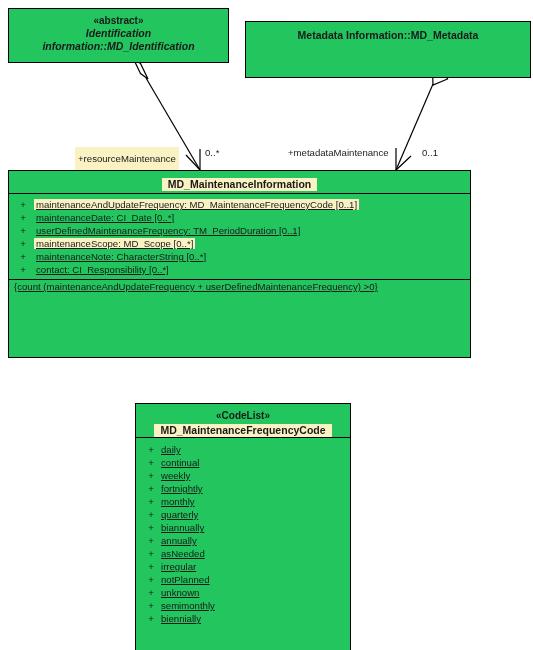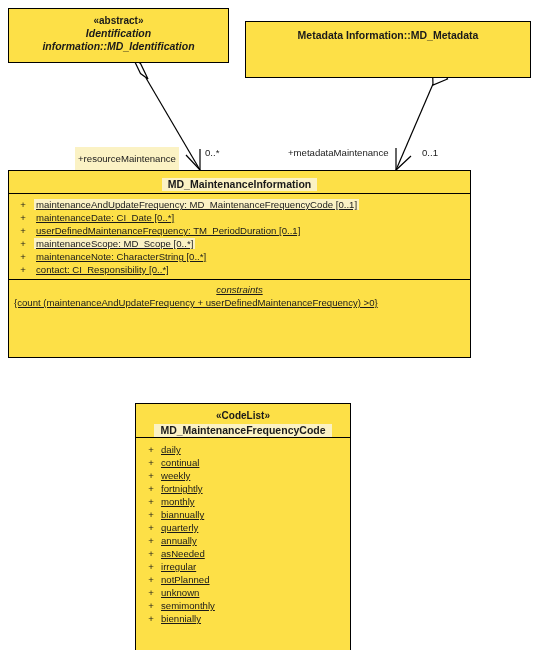--- a/index.html
+++ b/index.html
@@ -22,21 +22,21 @@
   }
   svg.edges {
     position: absolute;
     left: 0; top: 0;
     width: 533px; height: 650px;
     pointer-events: none;
   }
   .uml-box {
     position: absolute;
     border: 1.3px solid #000000;
-    background: #fde047;
+    background: #22c55e;
   }
   .box-header {
     text-align: center;
     padding-top: 5px;
     line-height: 13px;
   }
   .stereotype {
     font-size: 10px;
     font-weight: bold;
     display: block;
@@ -173,21 +173,20 @@
       </span>
       <span class="attr-row">
         <span class="plus">+</span><span class="hlwrap">maintenanceNote: CharacterString [0..*]</span>
       </span>
       <span class="attr-row">
         <span class="plus">+</span><span class="hlwrap">contact: CI_Responsibility [0..*]</span>
       </span>
     </div>
 
     <div class="divider">
-      <div class="constraints-title">constraints</div>
       <div class="constraints-body">{count (maintenanceAndUpdateFrequency + userDefinedMaintenanceFrequency) &gt;0}</div>
     </div>
   </div>
 
   <div class="uml-box" id="box-codelist">
 
     <div class="box-header">
       <span class="stereotype">«CodeList»</span>
       <span class="class-name hl">MD_MaintenanceFrequencyCode</span>
     </div>
@@ -202,26 +201,26 @@
       <span class="attr-row">
         <span class="plus">+</span><span>weekly</span>
       </span>
       <span class="attr-row">
         <span class="plus">+</span><span>fortnightly</span>
       </span>
       <span class="attr-row">
         <span class="plus">+</span><span>monthly</span>
       </span>
       <span class="attr-row">
+        <span class="plus">+</span><span>quarterly</span>
+      </span>
+      <span class="attr-row">
         <span class="plus">+</span><span>biannually</span>
       </span>
       <span class="attr-row">
-        <span class="plus">+</span><span>quarterly</span>
-      </span>
-      <span class="attr-row">
         <span class="plus">+</span><span>annually</span>
       </span>
       <span class="attr-row">
         <span class="plus">+</span><span>asNeeded</span>
       </span>
       <span class="attr-row">
         <span class="plus">+</span><span>irregular</span>
       </span>
       <span class="attr-row">
         <span class="plus">+</span><span>notPlanned</span>

